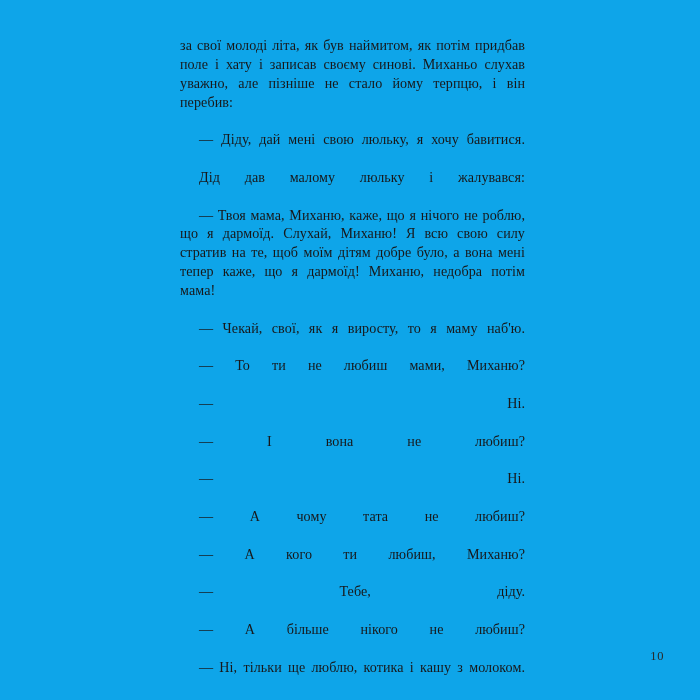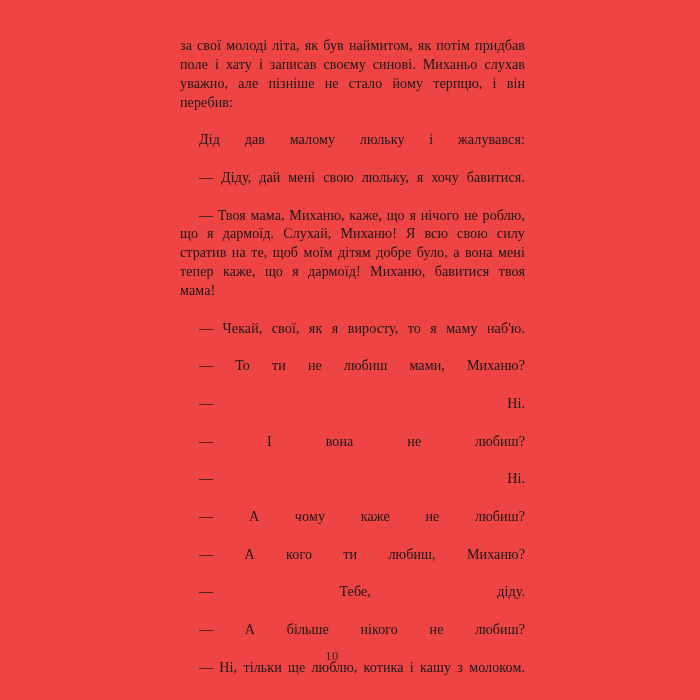--- a/index.html
+++ b/index.html
@@ -13,21 +13,21 @@
     background: #ffffff;
     font-family: "Liberation Serif", "DejaVu Serif", serif;
     color: #1a1a1a;
     overflow: hidden;
   }
 
   #page {
     position: relative;
     width: 700px;
     height: 700px;
-    background: #ef4444;
+    background: #0ea5e9;
     box-sizing: border-box;
   }
 
   #text-column {
     position: absolute;
     left: 180px;
     top: 36px;
     width: 345px;
     text-align: justify;
     text-justify: inter-word;
@@ -65,45 +65,45 @@
     content: "";
     display: inline-block;
     width: 100%;
   }
 
   #folio {
     position: absolute;
     left: 0;
     top: 649px;
     width: 664px;
-    text-align: center;
+    text-align: right;
     font-size: 12.5px;
     line-height: 14px;
     color: #2a2a2a;
     letter-spacing: 0.6px;
     font-family: "Liberation Serif", "DejaVu Serif", serif;
   }
 </style>
 </head>
 <body>
 
 <div id="page">
 
   <div id="text-column">
 
     <p class="para flush">за свої молоді літа, як був наймитом, як потім придбав поле і хату і записав своєму синові. Миханьо слухав уважно, але пізніше не стало йому терпцю, і він перебив:</p>
+    <p class="para dialogue">— Діду, дай мені свою люльку, я хочу бавитися.</p>
     <p class="para indent">Дід дав малому люльку і жалувався:</p>
-    <p class="para dialogue">— Діду, дай мені свою люльку, я хочу бавитися.</p>
-    <p class="para dialogue">— Твоя мама, Миханю, каже, що я нічого не роблю, що я дармоїд. Слухай, Миханю! Я всю свою силу стратив на те, щоб моїм дітям добре було, а вона мені тепер каже, що я дармоїд! Миханю, бавитися твоя мама!</p>
+    <p class="para dialogue">— Твоя мама, Миханю, каже, що я нічого не роблю, що я дармоїд. Слухай, Миханю! Я всю свою силу стратив на те, щоб моїм дітям добре було, а вона мені тепер каже, що я дармоїд! Миханю, недобра потім мама!</p>
     <p class="para dialogue">— Чекай, свої, як я виросту, то я маму наб'ю.</p>
     <p class="para dialogue">— То ти не любиш мами, Миханю?</p>
     <p class="para dialogue">— Ні.</p>
     <p class="para dialogue">— І вона не любиш?</p>
     <p class="para dialogue">— Ні.</p>
-    <p class="para dialogue">— А чому каже не любиш?</p>
+    <p class="para dialogue">— А чому тата не любиш?</p>
     <p class="para dialogue">— А кого ти любиш, Миханю?</p>
     <p class="para dialogue">— Тебе, діду.</p>
     <p class="para dialogue">— А більше нікого не любиш?</p>
     <p class="para dialogue">— Ні, тільки ще люблю, котика і кашу з молоком.</p>
 
   </div>
 
   <div id="folio">10</div>
 
 </div>

